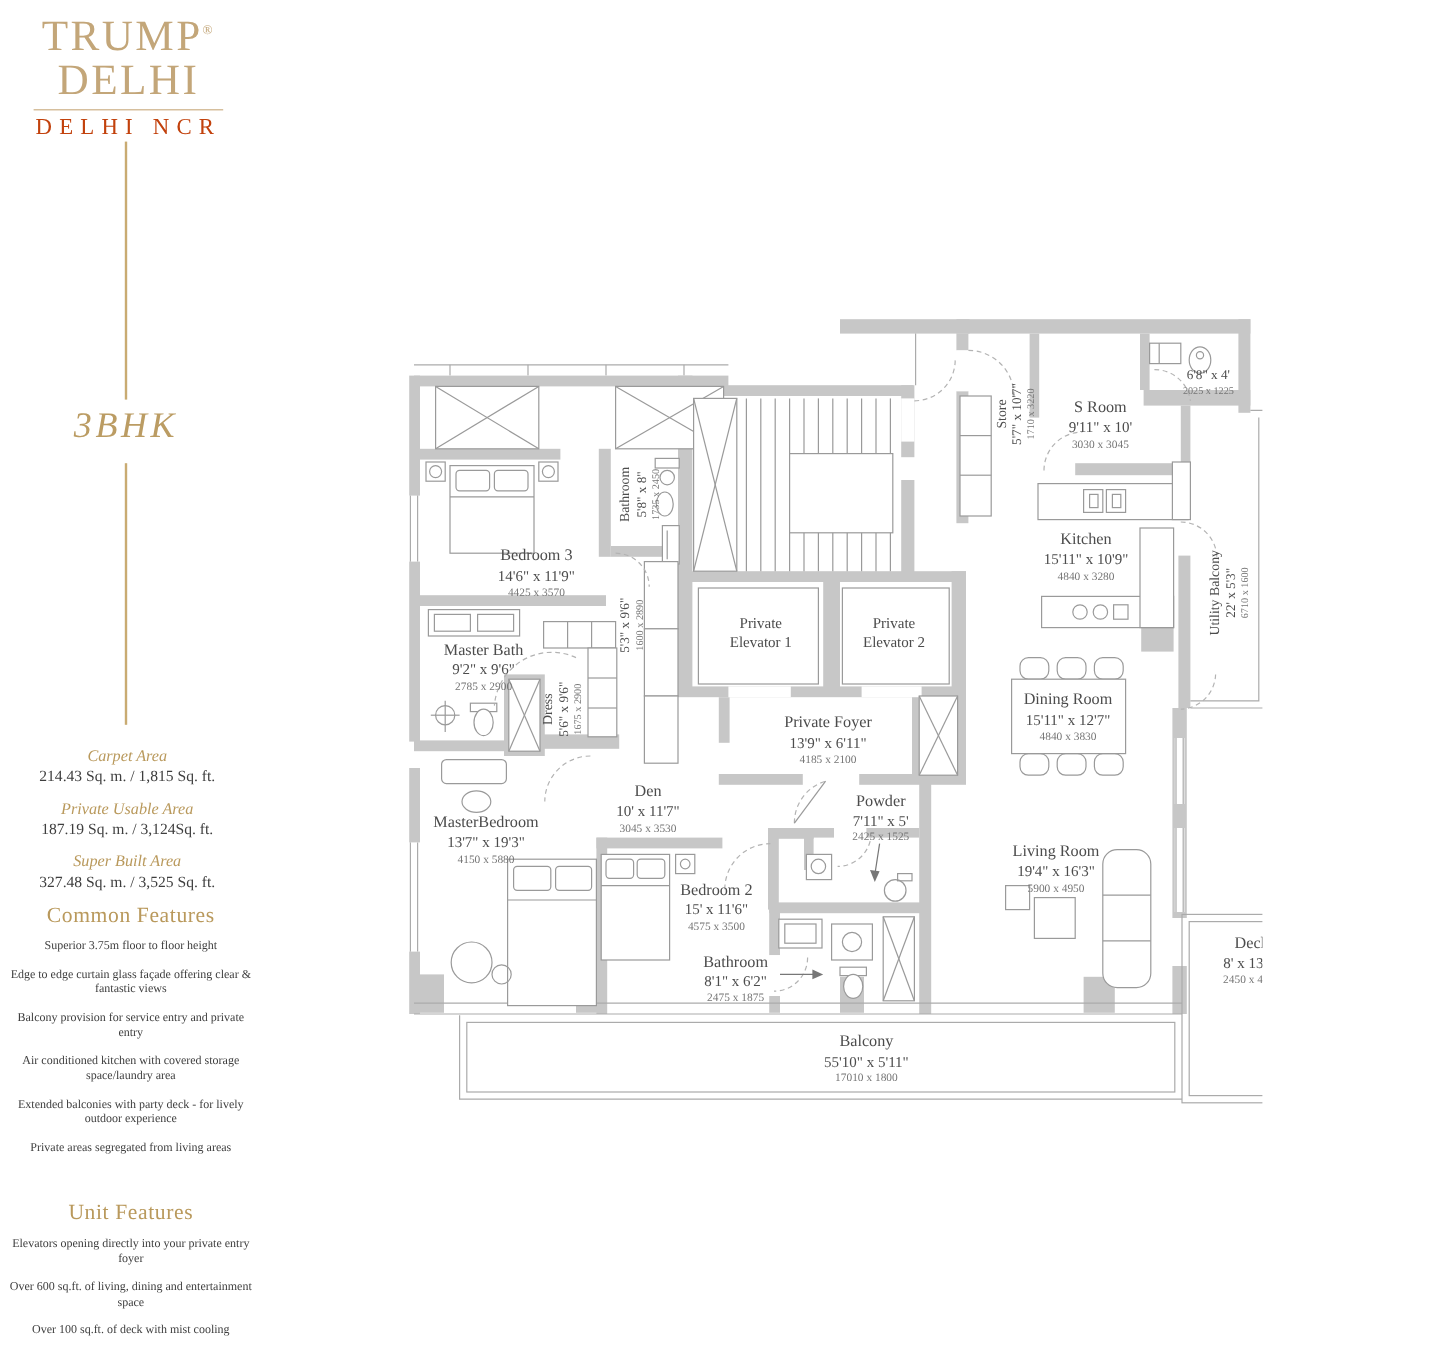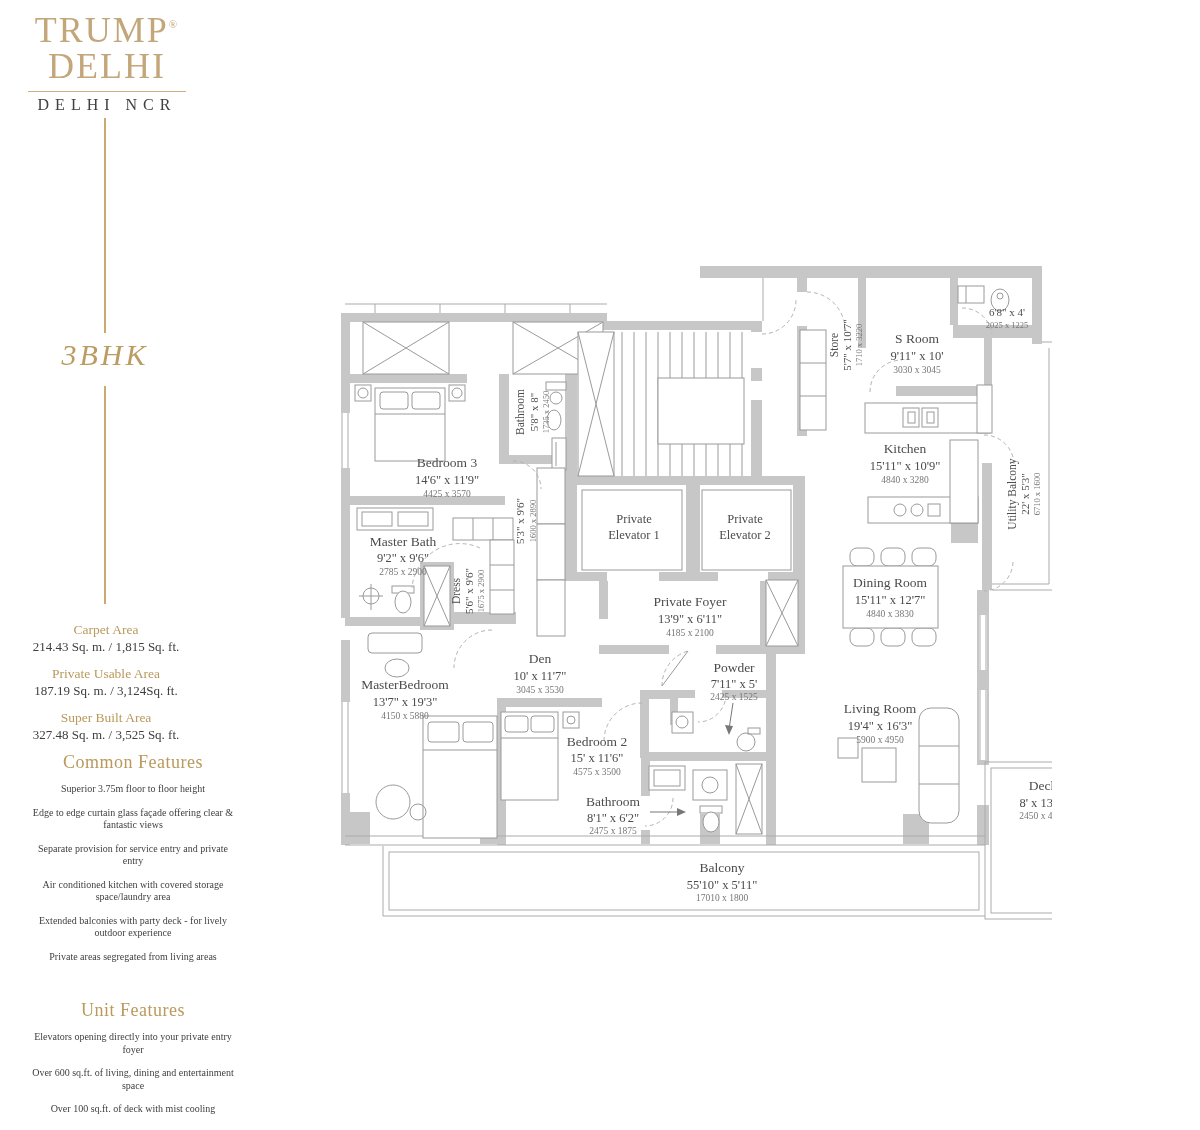--- a/index.html
+++ b/index.html
@@ -4,29 +4,29 @@
 <style>
   html,body{margin:0;padding:0;background:#ffffff;}
   #page{position:relative;width:1052px;height:1130px;background:#fff;overflow:hidden;
         font-family:"Liberation Serif","DejaVu Serif",serif;color:#3e3e3e;}
   
   .logo{position:absolute;left:22px;top:12px;width:170px;text-align:center;color:#c3a679;}
   .logo .l1{font-size:36px;letter-spacing:2px;line-height:1.0;}
   .logo .reg{font-size:11px;vertical-align:14px;}
   .logo .l2{font-size:36px;letter-spacing:2px;line-height:1.05;}
   .logo .divider{height:1px;background:#ccb086;margin:5px 6px 4px 6px;}
-  .logo .l3{font-size:16px;letter-spacing:6px;color:#404040;}
+  .logo .l3{font-size:19px;letter-spacing:6px;color:#c2410c;}
   .vline{position:absolute;left:104px;width:2px;background:#c9ab72;}
   .unitType{position:absolute;left:30px;top:338px;width:150px;text-align:center;
             font-size:30px;letter-spacing:3px;color:#bb9c63;font-style:italic;}
   .areas{position:absolute;left:0px;top:622px;width:212px;text-align:center;}
   .areas .blk{margin-bottom:11px;}
-  .areas .lbl{color:#b9995c;font-size:13.5px;}
+  .areas .lbl{color:#b9995c;font-size:13.5px;font-style:italic;}
   .areas .val{color:#3e3e3e;font-size:13px;margin-top:1px;}
-  .featBlock{position:absolute;width:218px;text-align:center;padding-left:24px;}
+  .featBlock{position:absolute;width:218px;text-align:center;}
   .featBlock h3{margin:0 0 10px 0;font-weight:normal;font-size:18px;color:#b9995c;letter-spacing:.5px;}
   .featBlock .item{font-size:10px;color:#3e3e3e;line-height:1.25;margin:0 8px 11px 8px;}
   
   .keyplan{position:absolute;left:1096px;top:994px;width:104px;height:130px;}
   .keyplan .t2{position:absolute;left:0;top:0;width:100%;text-align:center;font-size:16px;color:#555;}
   .kbox{position:absolute;border:1px solid #9a9a9a;background:#ececec;
         display:flex;align-items:center;justify-content:center;font-size:17px;color:#555;}
   .kbox.hl{background:#d4b183;border-color:#b08f50;color:#6d5a33;}
   .kconn{position:absolute;border:1px solid #b5b5b5;background:#e9e9e9;}
   
@@ -74,21 +74,21 @@
     <div class="blk">
       <div class="lbl">Super Built Area</div>
       <div class="val">327.48 Sq. m. / 3,525 Sq. ft.</div>
     </div>
   </div>
 
   <div class="featBlock" style="left:0;top:752px;">
     <h3>Common Features</h3>
     <div class="item">Superior 3.75m floor to floor height</div>
     <div class="item">Edge to edge curtain glass façade offering clear &amp; fantastic views</div>
-    <div class="item">Separate provision for service entry and private entry</div>
+    <div class="item">Balcony provision for service entry and private entry</div>
     <div class="item">Air conditioned kitchen with covered storage space/laundry area</div>
     <div class="item">Extended balconies with party deck - for lively outdoor experience</div>
     <div class="item">Private areas segregated from living areas</div>
   </div>
 
   <div class="featBlock" style="left:0;top:1000px;">
     <h3>Unit Features</h3>
     <div class="item">Elevators opening directly into your private entry foyer</div>
     <div class="item">Over 600 sq.ft. of living, dining and entertainment space</div>
     <div class="item">Over 100 sq.ft. of deck with mist cooling</div>

